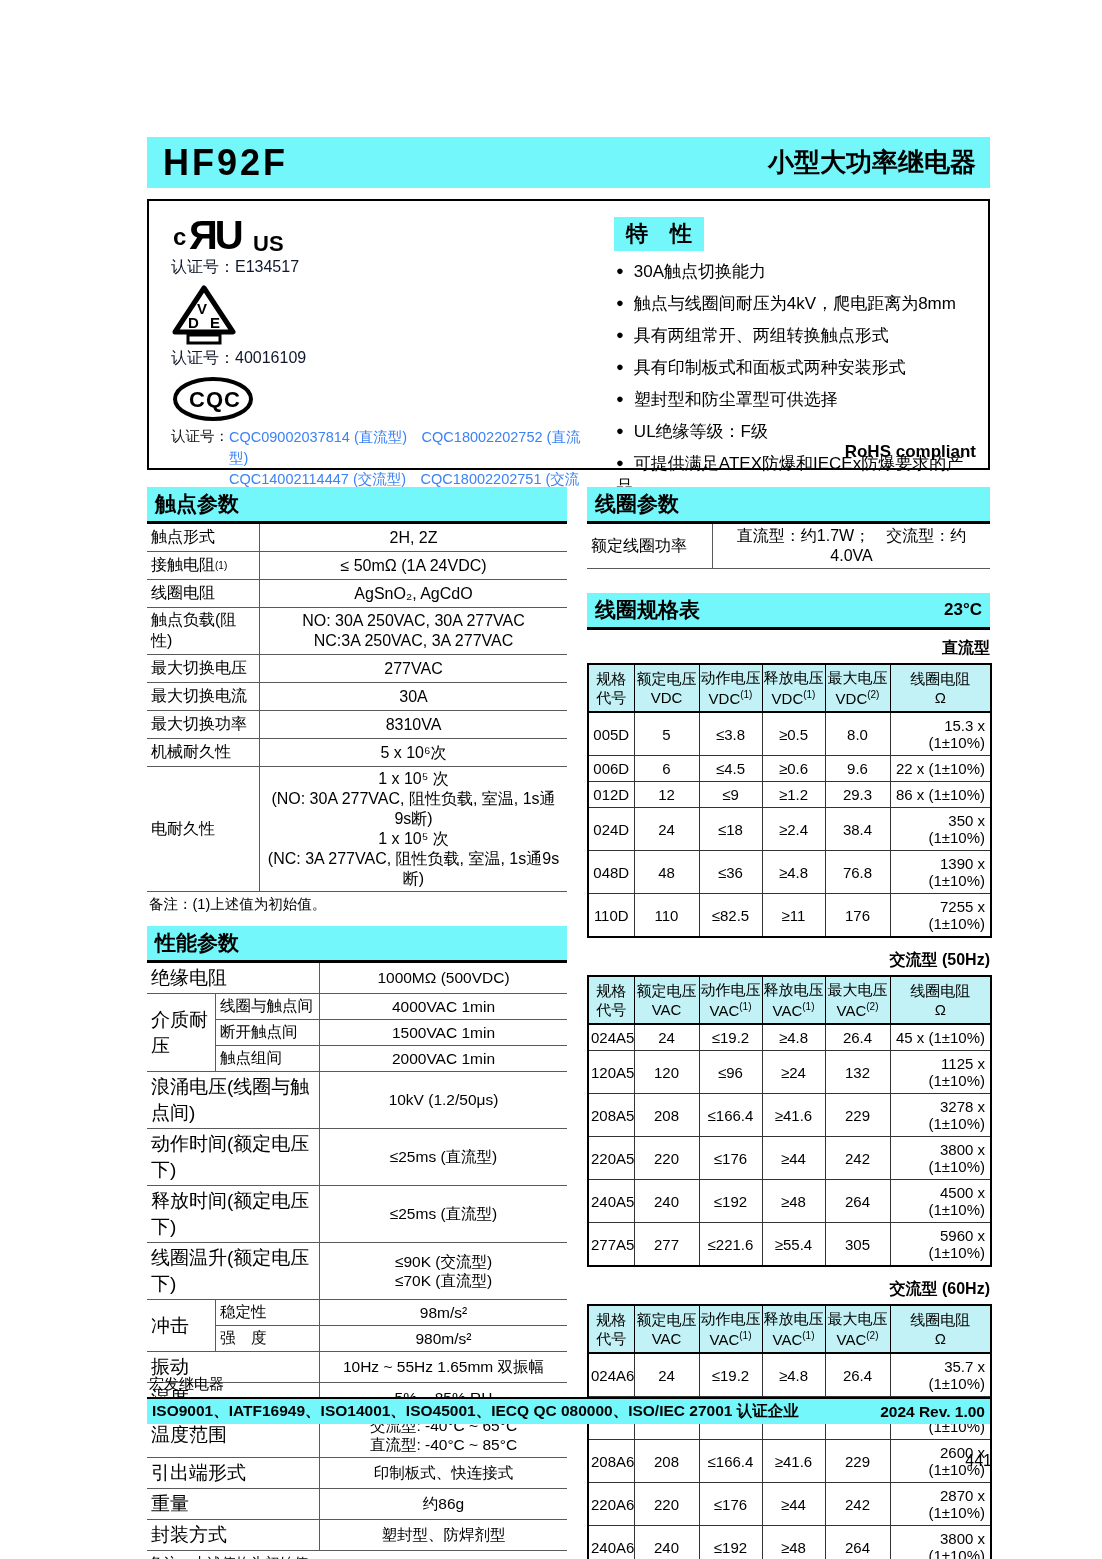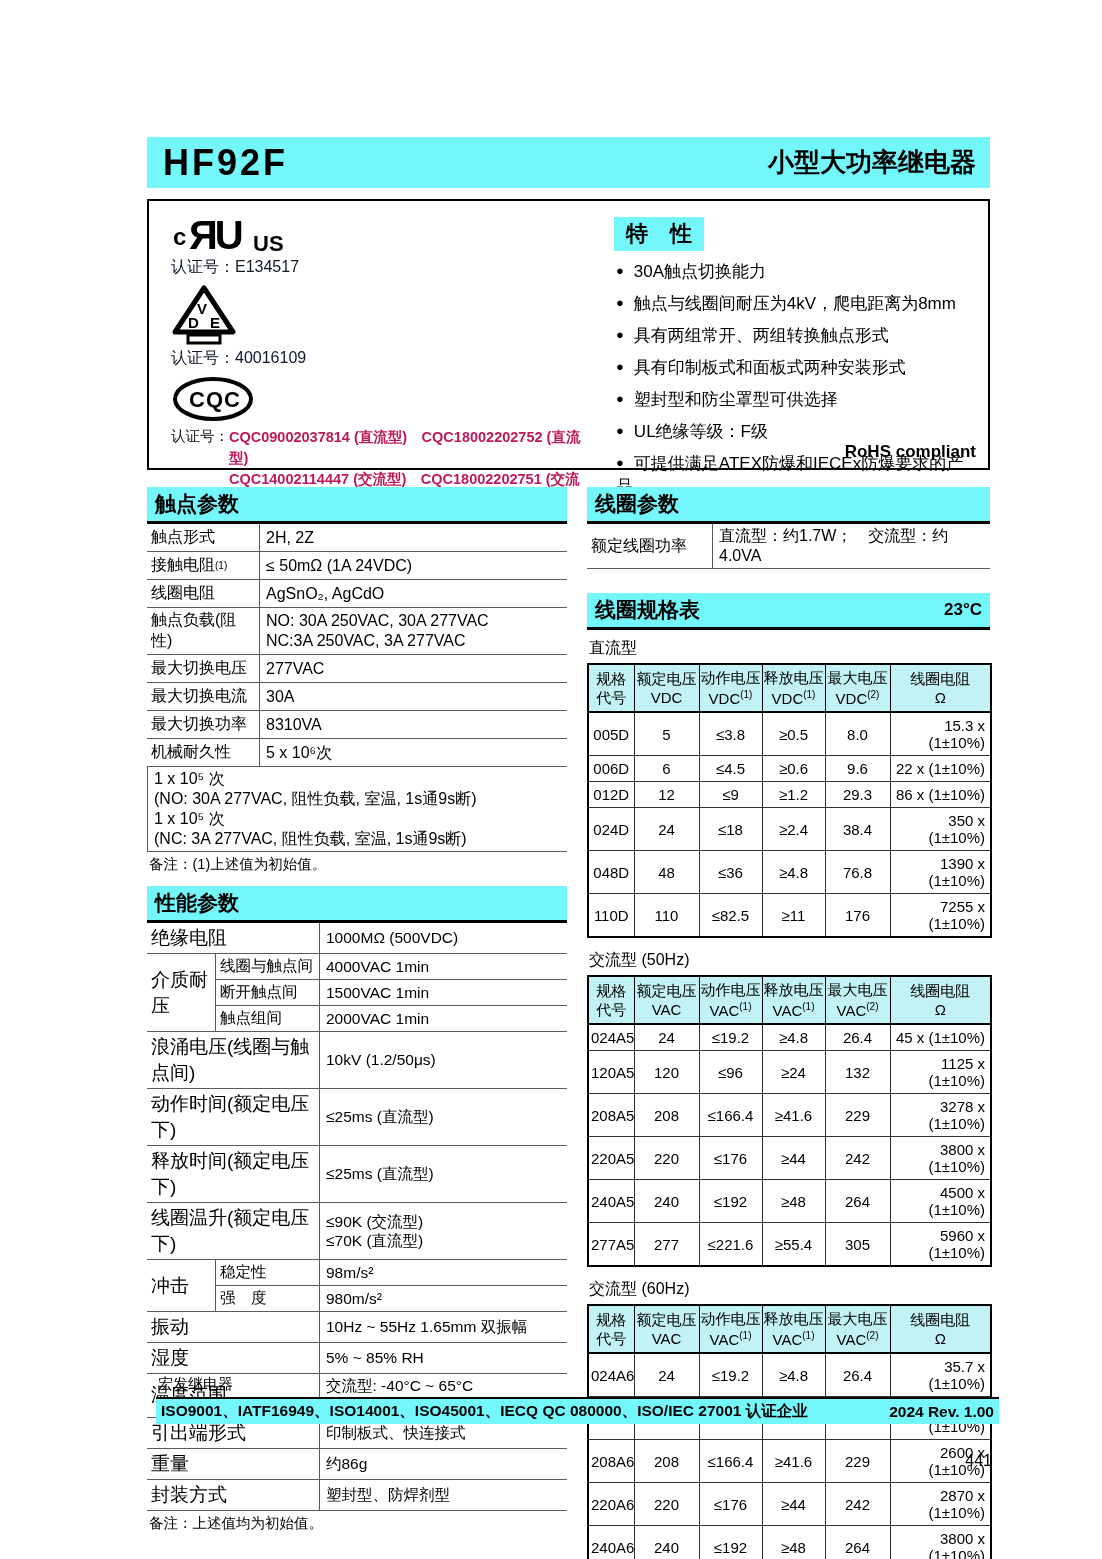--- a/index.html
+++ b/index.html
@@ -21,21 +21,21 @@
   .model{font-size:36px;font-weight:bold;letter-spacing:3px;}
   .subtitle{font-size:26px;font-weight:bold;}
 
   
   .certbox{position:absolute;left:147px;top:199px;width:843px;height:271px;
     border:2px solid #000;display:flex;}
   .cert-left{width:445px;padding:10px 10px 8px 22px;position:relative;}
   .cert-right{flex:1;position:relative;padding:12px 14px 8px 6px;}
   .mark{display:block;}
   .cert-line{font-size:16px;color:#0f172a;margin:2px 0 6px 0;}
-  .cqc-lines{font-size:14.5px;color:#be185d;line-height:1.45;white-space:pre-line;font-weight:bold;}
+  .cqc-lines{font-size:14.5px;color:#3b82f6;line-height:1.45;white-space:pre-line;}
   .cqc-wrap{display:flex;font-size:14.5px;color:#111;margin-top:4px;}
   .feat-title{display:inline-block;background:var(--cyan);font-size:22px;font-weight:bold;
     padding:2px 12px;margin:4px 0 10px 14px;}
   .feat{font-size:17px;margin:0 0 9px 16px;line-height:1.35;}
   .feat::before{content:"●";font-size:13px;margin-right:10px;position:relative;top:-2px;}
   .rohs{position:absolute;right:12px;bottom:6px;font-weight:bold;font-size:17px;}
 
   
   .cols{position:absolute;left:147px;top:487px;width:843px;display:flex;gap:20px;}
   .col-left{width:420px;}
@@ -43,52 +43,52 @@
 
   .sec-head{background:var(--cyan);border-bottom:3px solid #000;font-size:21px;font-weight:bold;
     padding:3px 8px;display:flex;justify-content:space-between;align-items:center;}
   .sec-head .temp{font-size:17px;font-weight:bold;}
 
   
   .ptable{width:100%;}
   .row{display:flex;border-bottom:1px solid var(--line-row);align-items:stretch;}
   .lab{display:flex;align-items:center;font-size:16px;padding:2px 2px 2px 4px;}
   .val{flex:1;border-left:1px solid var(--line-row);display:flex;flex-direction:column;
-    justify-content:center;text-align:left;font-size:16px;padding:2px 6px;
+    justify-content:center;text-align:center;font-size:16px;padding:2px 6px;
     white-space:pre-line;line-height:1.25;}
   sup{font-size:10px;}
   .crow{min-height:28px;}
   .crow .lab{width:112px;}
   .prow{min-height:23px;}
   .prow .lab{width:172px;font-size:19px;}
   .prow .val{font-size:15.5px;}
   
   .glab{width:68px !important;}
   .gsub{flex:1;display:flex;flex-direction:column;border-left:1px solid var(--line-row);}
   .gsrow{display:flex;flex:1;border-bottom:1px solid var(--line-row);min-height:23px;}
   .gsrow:last-child{border-bottom:none;}
   .gslab{width:103px;display:flex;align-items:center;font-size:15.5px;padding:2px 2px 2px 4px;}
   .note{font-size:14.5px;padding:3px 0 0 2px;margin-bottom:12px;}
 
   
   .coil-row{display:flex;border-bottom:1px solid var(--line-row);min-height:30px;}
   .coil-row .lab{width:125px;font-size:16px;}
   .coil-row .val{font-size:16px;}
   .gap24{height:24px;}
-  .variant{font-size:16px;font-weight:normal;margin:8px 0 4px 2px;}
+  .variant{font-size:16px;font-weight:bold;margin:8px 0 4px 2px;text-align:right;}
   table.coil{width:100%;border-collapse:collapse;table-layout:fixed;border:2px solid #000;}
   table.coil th{background:var(--cyan-pale);font-weight:normal;font-size:15px;line-height:1.3;
     border:1px solid #000;border-bottom:2px solid #000;padding:3px 0;text-align:center;}
   table.coil td{border:1px solid #333;border-top:1px solid #888;font-size:15px;
     text-align:center;padding:4px 2px;height:18px;}
   table.coil td:last-child{text-align:right;padding-right:5px;}
   .mb12{margin-bottom:12px;}
 
   
-  .footer{position:absolute;left:156px;top:1375px;width:843px;}
+  .footer{position:absolute;left:147px;top:1375px;width:843px;}
   .company{font-size:15px;padding:0 0 3px 2px;}
   .iso-bar{background:var(--cyan);border-top:2px solid #000;display:flex;
     justify-content:space-between;align-items:center;font-weight:bold;font-size:15.5px;
     padding:2px 5px;}
   .page-num{position:absolute;right:110px;top:1452px;font-size:16px;}
 </style>
 </head>
 <body>
 
 <div class="page">
@@ -176,20 +176,21 @@
         </div>
         <div class="row crow">
           <div class="lab">最大切换功率</div>
           <div class="val">8310VA</div>
         </div>
         <div class="row crow">
           <div class="lab">机械耐久性</div>
           <div class="val">5 x 10⁶次</div>
         </div>
         <div class="row crow">
+          <div class="lab">电耐久性</div>
           <div class="val">1 x 10⁵ 次
 (NO: 30A 277VAC, 阻性负载, 室温, 1s通9s断)
 1 x 10⁵ 次
 (NC: 3A 277VAC, 阻性负载, 室温, 1s通9s断)</div>
         </div>
       </div>
       <div class="note">备注：(1)上述值为初始值。</div>
 
       <div class="sec-head">
         <span>性能参数</span>

